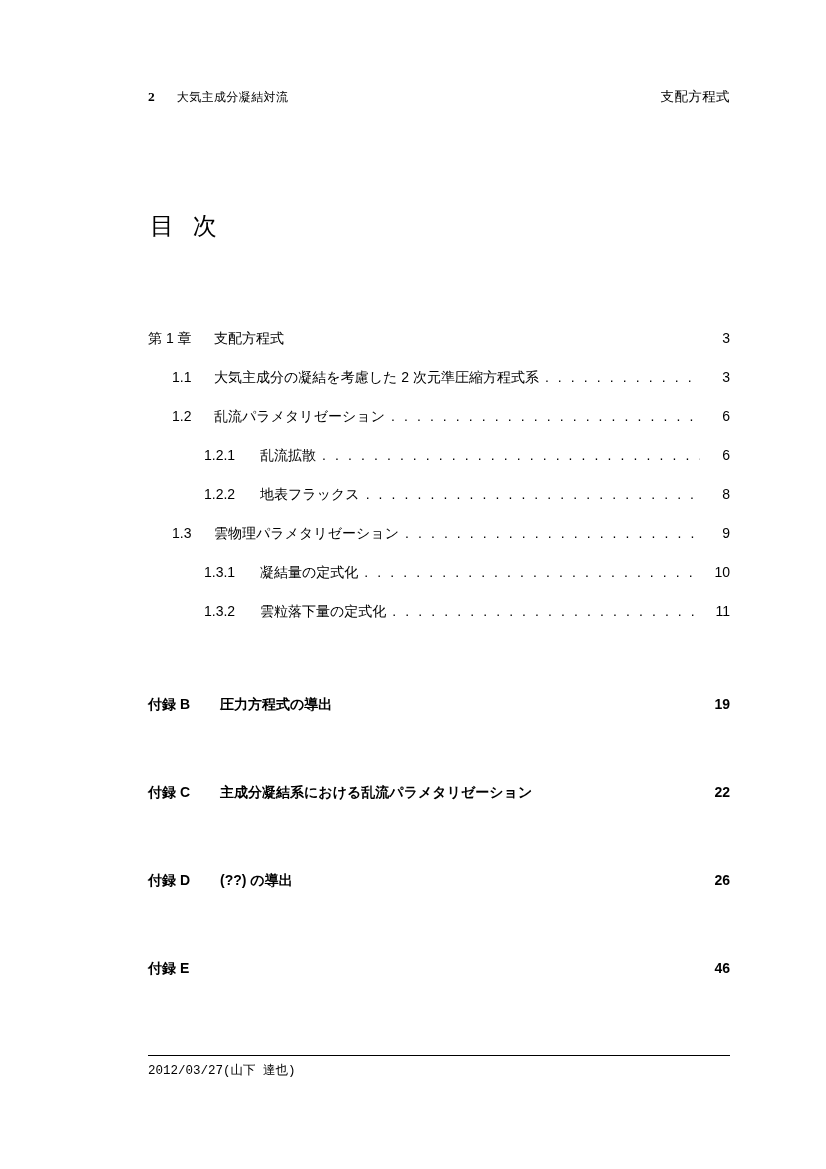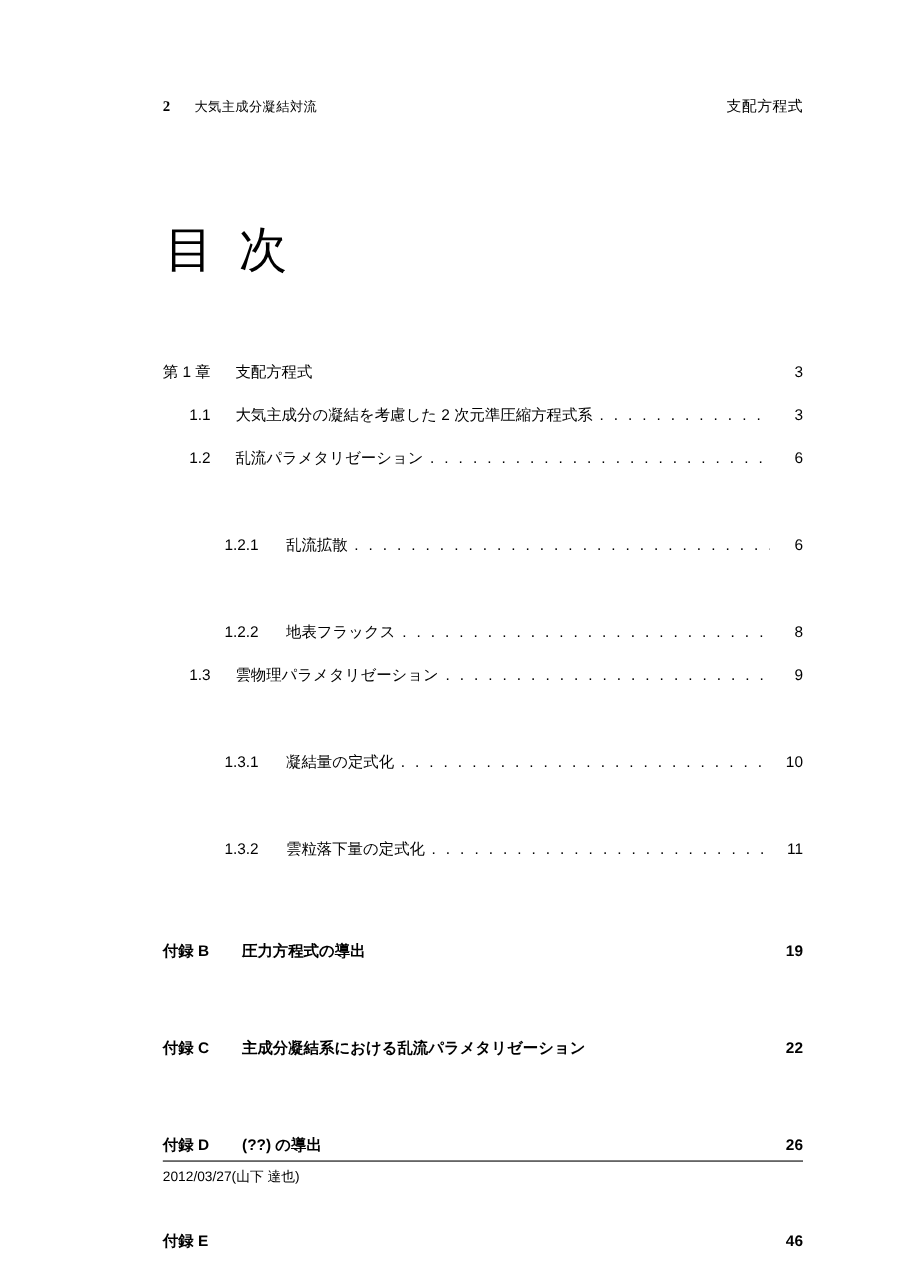--- a/index.html
+++ b/index.html
@@ -48,23 +48,23 @@
   .header-right {
     font-size: 13.5px;
     font-family: "Liberation Sans", "DejaVu Sans", sans-serif;
     letter-spacing: 0.4px;
   }
 
   
   .toc-heading {
     position: absolute;
     left: 150px;
-    top: 198px;
-    font-size: 44px;
-    font-family: Liberation Serif, serif;
+    top: 210px;
+    font-size: 24px;
+    font-family: Liberation Sans, sans-serif;
     letter-spacing: 6px;
   }
 
   
   .toc {
     position: absolute;
     left: 148px;
     top: 330px;
     width: 582px;
   }
@@ -115,21 +115,21 @@
     padding-left: 24px;
   }
   .lv-section .toc-num { width: 42px; }
   .lv-section .toc-page { width: 24px; }
 
   
   .lv-subsection {
     margin-bottom: 21px;
     padding-left: 56px;
   }
-  .lv-subsection .toc-num { width: 56px; margin-top: 40px; }
+  .lv-subsection .toc-num { width: 56px; }
   .lv-subsection .toc-page { width: 24px; }
 
   
   .lv-appendix {
     font-weight: bold;
     margin-top: 0;
     margin-bottom: 26px;
   }
   .lv-appendix .toc-num { width: 72px; }
   .lv-appendix .toc-page { width: 24px; margin-top: 44px; }
@@ -144,21 +144,21 @@
     top: 1055px;
     width: 582px;
     height: 1px;
     background: #000000;
   }
   .footer-text {
     position: absolute;
     left: 148px;
     top: 1062px;
     font-size: 12.5px;
-    font-family: Liberation Sans, sans-serif;
+    font-family: Liberation Mono, monospace;
   }
 </style>
 </head>
 <body>
 
 <div class="page">
 
   <div class="header">
     <div class="header-left">
       <span class="header-pagenum">2</span>

